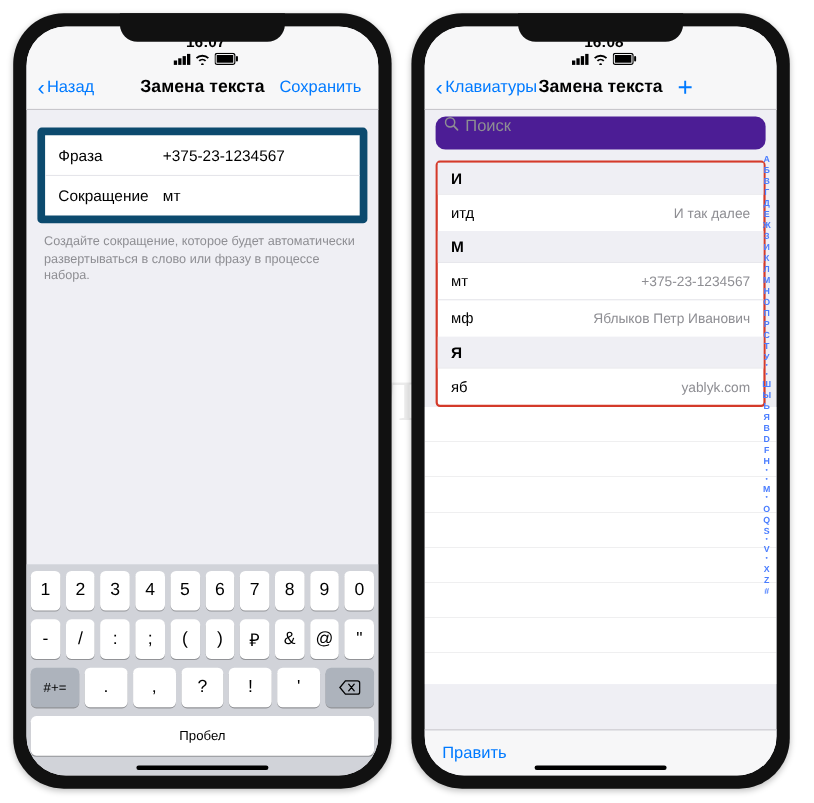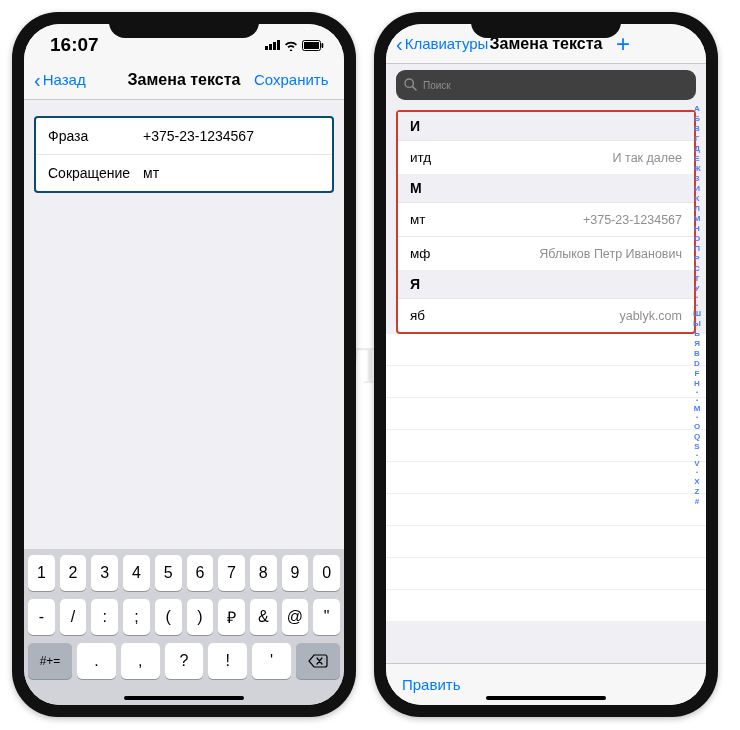--- a/index.html
+++ b/index.html
@@ -50,25 +50,25 @@
     height: 26px;
     background: #111;
     border-bottom-left-radius: 16px;
     border-bottom-right-radius: 16px;
     z-index: 50;
   }
   .statusbar {
     height: 36px;
     display: flex;
     align-items: center;
-    justify-content: space-between;
     padding: 6px 20px 0 26px;
-    font-size: 19px;
+    font-size: 14px;
     font-weight: 600;
     background: #f7f7f8;
+    flex-direction: column;
   }
   .status-icons { display:flex; align-items:center; gap:4px; }
   .signal { display:flex; align-items:flex-end; gap:1px; }
   .signal span { width:3px; background:#000; }
   .signal span:nth-child(1){height:4px;} .signal span:nth-child(2){height:6px;}
   .signal span:nth-child(3){height:8px;} .signal span:nth-child(4){height:10px;}
   .navbar {
     height: 40px;
     background: #f7f7f8;
     border-bottom: 1px solid #c8c7cc;
@@ -91,33 +91,32 @@
     font-size: 16px;
     font-weight: 600;
     position: absolute;
     left: 50%; transform: translateX(-50%);
   }
   .chevron-left { font-size: 20px; line-height: 1; }
   .plus { font-size: 24px; font-weight: 300; color:#007aff; }
   .content { flex:1; overflow:hidden; position:relative; }
   .searchbar {
     margin: 6px 10px;
-    background: #404040;
+    background: #4c1d95;
     border-radius: 9px;
     height: 30px;
     display: flex;
-    align-items: center;
     padding: 0 8px;
     color: #8e8e93;
-    font-size: 10px;
+    font-size: 15px;
     gap: 6px;
   }
   .form-block {
     margin: 16px 10px 0 10px;
-    border: 2px solid #0c4a6e;
+    border: 7px solid #0c4a6e;
     border-radius: 4px;
     background: #fff;
   }
   .form-row {
     display: flex;
     align-items: center;
     padding: 10px 12px;
     border-bottom: 1px solid #e5e5ea;
     font-size: 14px;
   }
@@ -259,20 +258,21 @@
       <div class="form-block">
         <div class="form-row">
           <div class="form-label">Фраза</div>
           <div class="form-value">+375-23-1234567</div>
         </div>
         <div class="form-row">
           <div class="form-label">Сокращение</div>
           <div class="form-value">мт</div>
         </div>
       </div>
+      <div class="footnote">Создайте сокращение, которое будет автоматически развертываться в слово или фразу в процессе набора.</div>
     </div>
     <div class="keyboard">
       <div class="krow" id="kb-row1">
           <div class="key">1</div>
           <div class="key">2</div>
           <div class="key">3</div>
           <div class="key">4</div>
           <div class="key">5</div>
           <div class="key">6</div>
           <div class="key">7</div>
@@ -300,30 +300,54 @@
           <div class="key">!</div>
           <div class="key">'</div>
           <div class="key gray w42">
             <svg width="20" height="14" viewBox="0 0 20 14">
               <path d="M6 1h11a2 2 0 012 2v8a2 2 0 01-2 2H6L1 7z" fill="none" stroke="#000" stroke-width="1.2"></path>
               <path d="M9 4l5 6M14 4l-5 6" stroke="#000" stroke-width="1.2" stroke-linecap="round"></path>
             </svg>
           </div>
         </div>
       <div class="krow" id="kb-row4">
+          <div class="key space small">Пробел</div>
         </div>
     </div>
     <div class="homebar"></div>
   </div>
 </div>
 
 <div class="phone screen2">
   <div class="notch"></div>
   <div class="screen">
     <div class="screen-body">
+      <div class="statusbar">
+        <span>16:08</span>
+        <div class="status-icons">
+          <span class="signal">
+              <span></span>
+              <span></span>
+              <span></span>
+              <span></span>
+            </span>
+          <span>
+            <svg width="14" height="11" viewBox="0 0 14 11">
+                <path d="M7 9.5a1.2 1.2 0 100 2.4 1.2 1.2 0 000-2.4zM3.5 6.8a5 5 0 017 0l-1.2 1.2a3.3 3.3 0 00-4.6 0zM1 4.3a8.5 8.5 0 0112 0l-1.2 1.2a6.8 6.8 0 00-9.6 0z" fill="#000"></path>
+              </svg>
+          </span>
+          <span>
+            <svg width="22" height="11" viewBox="0 0 22 11">
+                <rect x="0.5" y="0.5" width="18" height="10" rx="2" fill="none" stroke="#000"></rect>
+                <rect x="2" y="2" width="15" height="7" fill="#000"></rect>
+                <rect x="19.5" y="3" width="1.8" height="5" rx="0.9" fill="#000"></rect>
+              </svg>
+          </span>
+        </div>
+      </div>
       <div class="navbar">
         <div class="nav-left">
           <span class="chevron-left">‹</span>
           <span>Клавиатуры</span>
         </div>
         <div class="nav-title">Замена текста</div>
         <div class="nav-right">
           <span class="plus">+</span>
         </div>
       </div>

